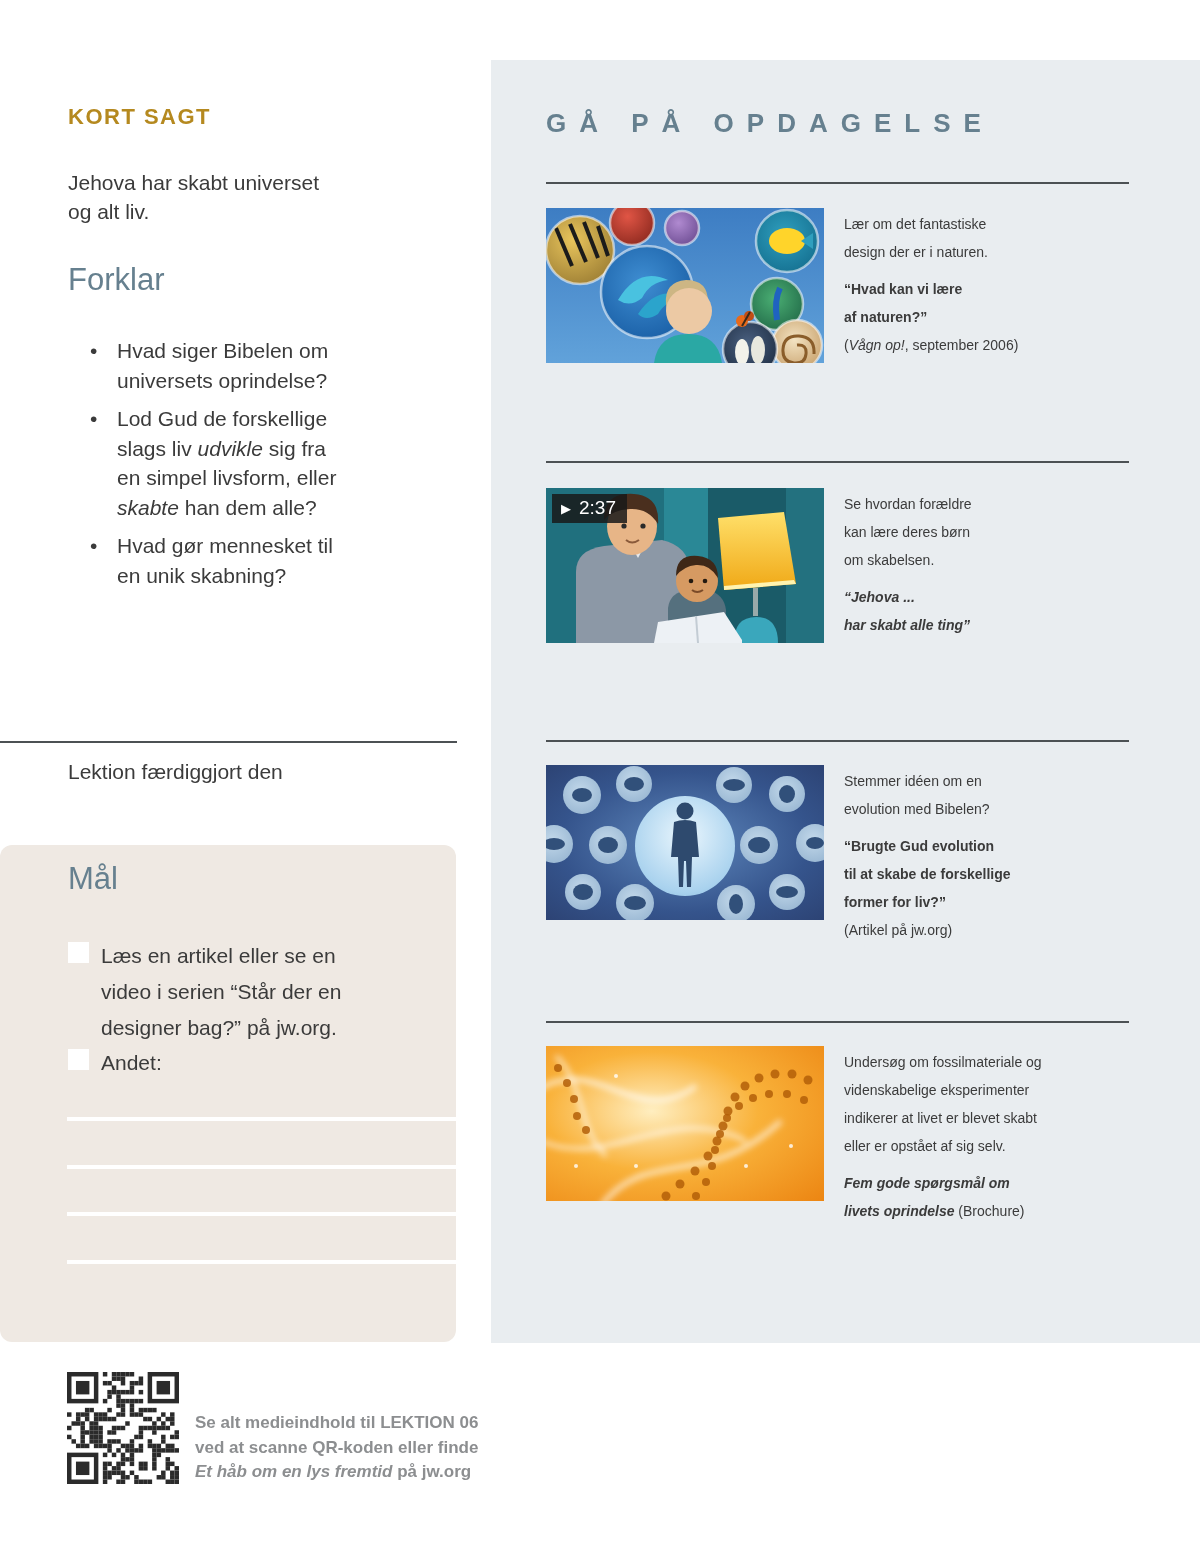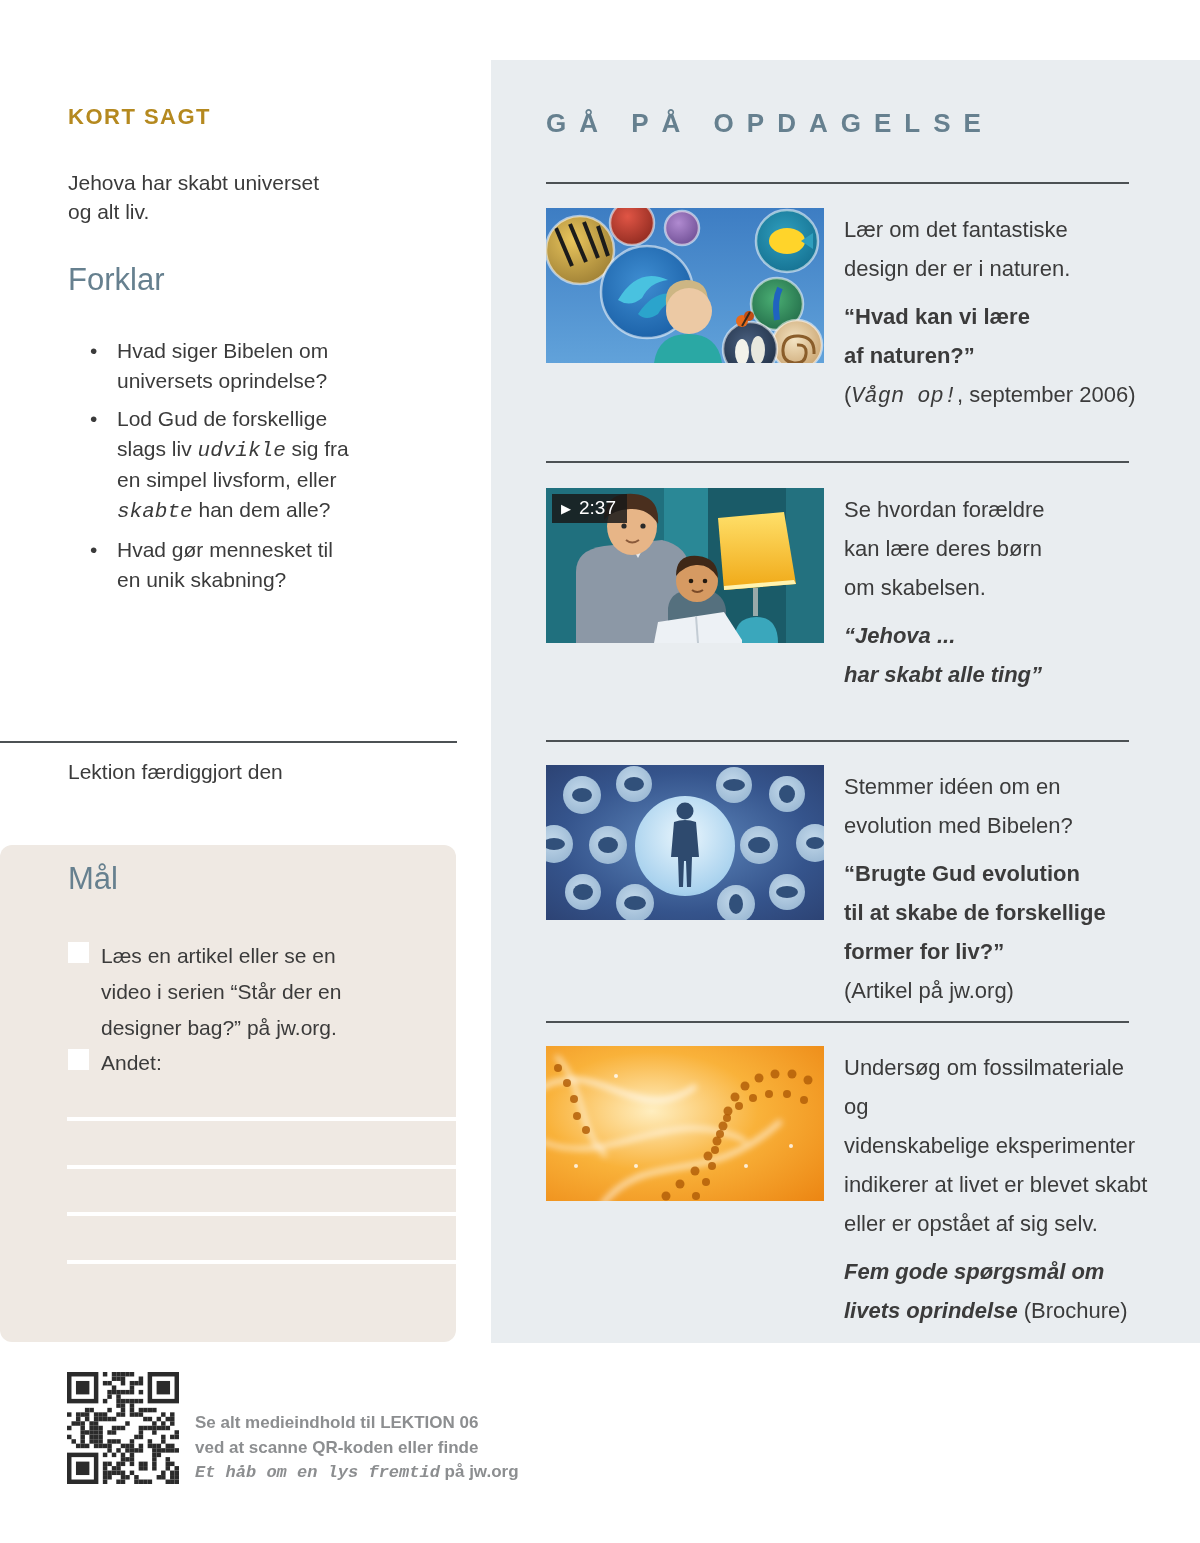--- a/index.html
+++ b/index.html
@@ -37,24 +37,24 @@
   
   .panel{position:absolute;left:491px;top:60px;width:709px;height:1283px;background:var(--panel,#e9edf0);}
   .discover-heading{position:absolute;left:55px;top:48px;font-size:26px;font-weight:700;
                     letter-spacing:13px;color:var(--slate,#66808f);}
   .sep{position:absolute;left:55px;width:583px;height:1.6px;background:var(--rule,#4c5154);}
   .s1{top:122px;} .s2{top:401px;} .s3{top:680px;} .s4{top:961px;}
   .d-row{position:absolute;left:55px;display:flex;}
   .r1{top:148px;} .r2{top:428px;} .r3{top:705px;} .r4{top:986px;}
   .thumb{position:relative;width:278px;height:155px;flex:0 0 278px;margin-right:20px;overflow:hidden;}
   .thumb svg{display:block;width:278px;height:155px;}
-  .d-text{width:305px;font-size:22px;line-height:39px;padding-top:2px;}
+  .d-text{width:305px;font-size:14px;line-height:28px;padding-top:2px;}
   .d-quote{font-weight:700;margin-top:9px;}
   .bi{font-weight:700;font-style:italic;}
-  .it{font-style:italic;font-family:Liberation Mono, monospace;}
+  .it{font-style:italic;}
   .badge{position:absolute;top:6px;left:6px;background:rgba(25,25,25,.85);color:#fff;
          display:flex;align-items:center;padding:3px 11px 4px 9px;font-size:19px;}
   .badge .tri{font-size:13px;margin-right:8px;}
 </style>
 </head>
 <body>
 
 <div class="page">
 
   <div class="kicker">KORT SAGT</div>

